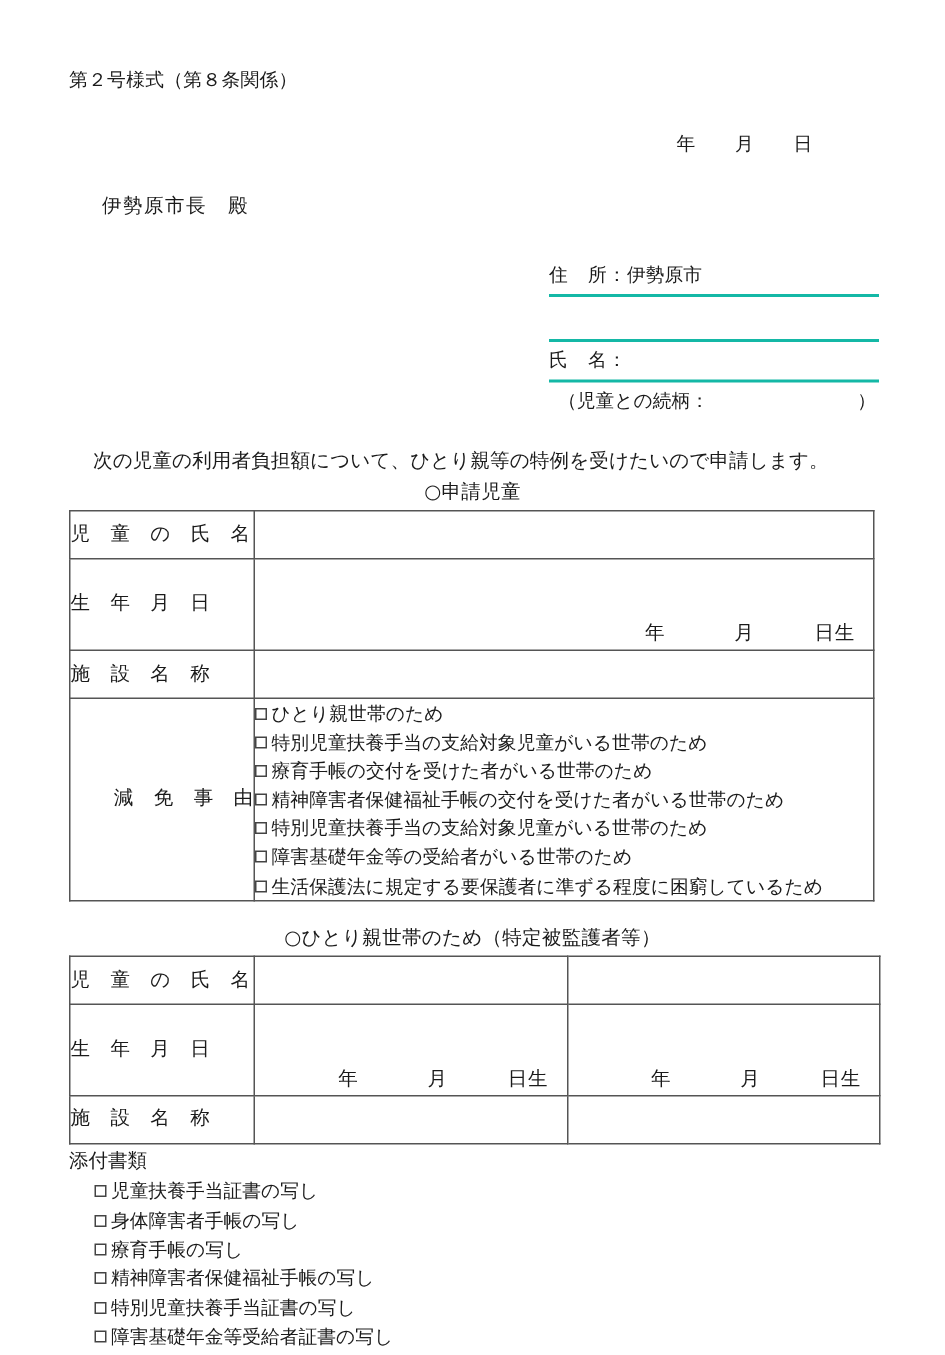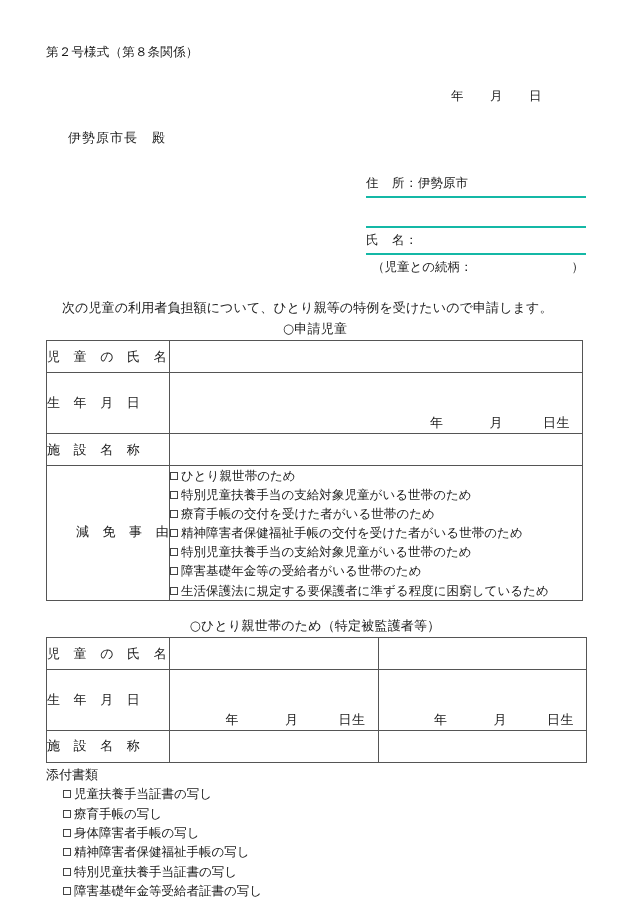--- a/index.html
+++ b/index.html
@@ -23,21 +23,20 @@
     height: 903px;
     box-sizing: border-box;
     padding: 44px 46px 0 46px;
   }
 
   
   .form-no {
     font-size: 12.5px;
     letter-spacing: 0.2px;
     margin: 0;
-    font-family: Liberation Mono, monospace;
   }
   .title {
     text-align: center;
     font-size: 18px;
     letter-spacing: 2.5px;
     margin: 28px 0 0 0;
     font-weight: normal;
     padding-right: 6px;
   }
   .date-line {
@@ -259,21 +258,21 @@
         <td class="rowlabel">施　設　名　称</td>
         <td class="value"></td>
         <td class="value"></td>
       </tr>
     </tbody>
   </table>
 
   <p class="attach-head">添付書類</p>
   <div class="attach-list">
     <div class="attach-item"><span class="cbox"></span><span>児童扶養手当証書の写し</span></div>
+    <div class="attach-item"><span class="cbox"></span><span>身体障害者手帳の写し</span></div>
     <div class="attach-item"><span class="cbox"></span><span>療育手帳の写し</span></div>
-    <div class="attach-item"><span class="cbox"></span><span>身体障害者手帳の写し</span></div>
     <div class="attach-item"><span class="cbox"></span><span>精神障害者保健福祉手帳の写し</span></div>
     <div class="attach-item"><span class="cbox"></span><span>特別児童扶養手当証書の写し</span></div>
     <div class="attach-item"><span class="cbox"></span><span>障害基礎年金等受給者証書の写し</span></div>
     <div class="attach-item"><span class="cbox"></span><span>その他必要と認められる書類</span></div>
   </div>
 
 </div>
 
 </body></html>

